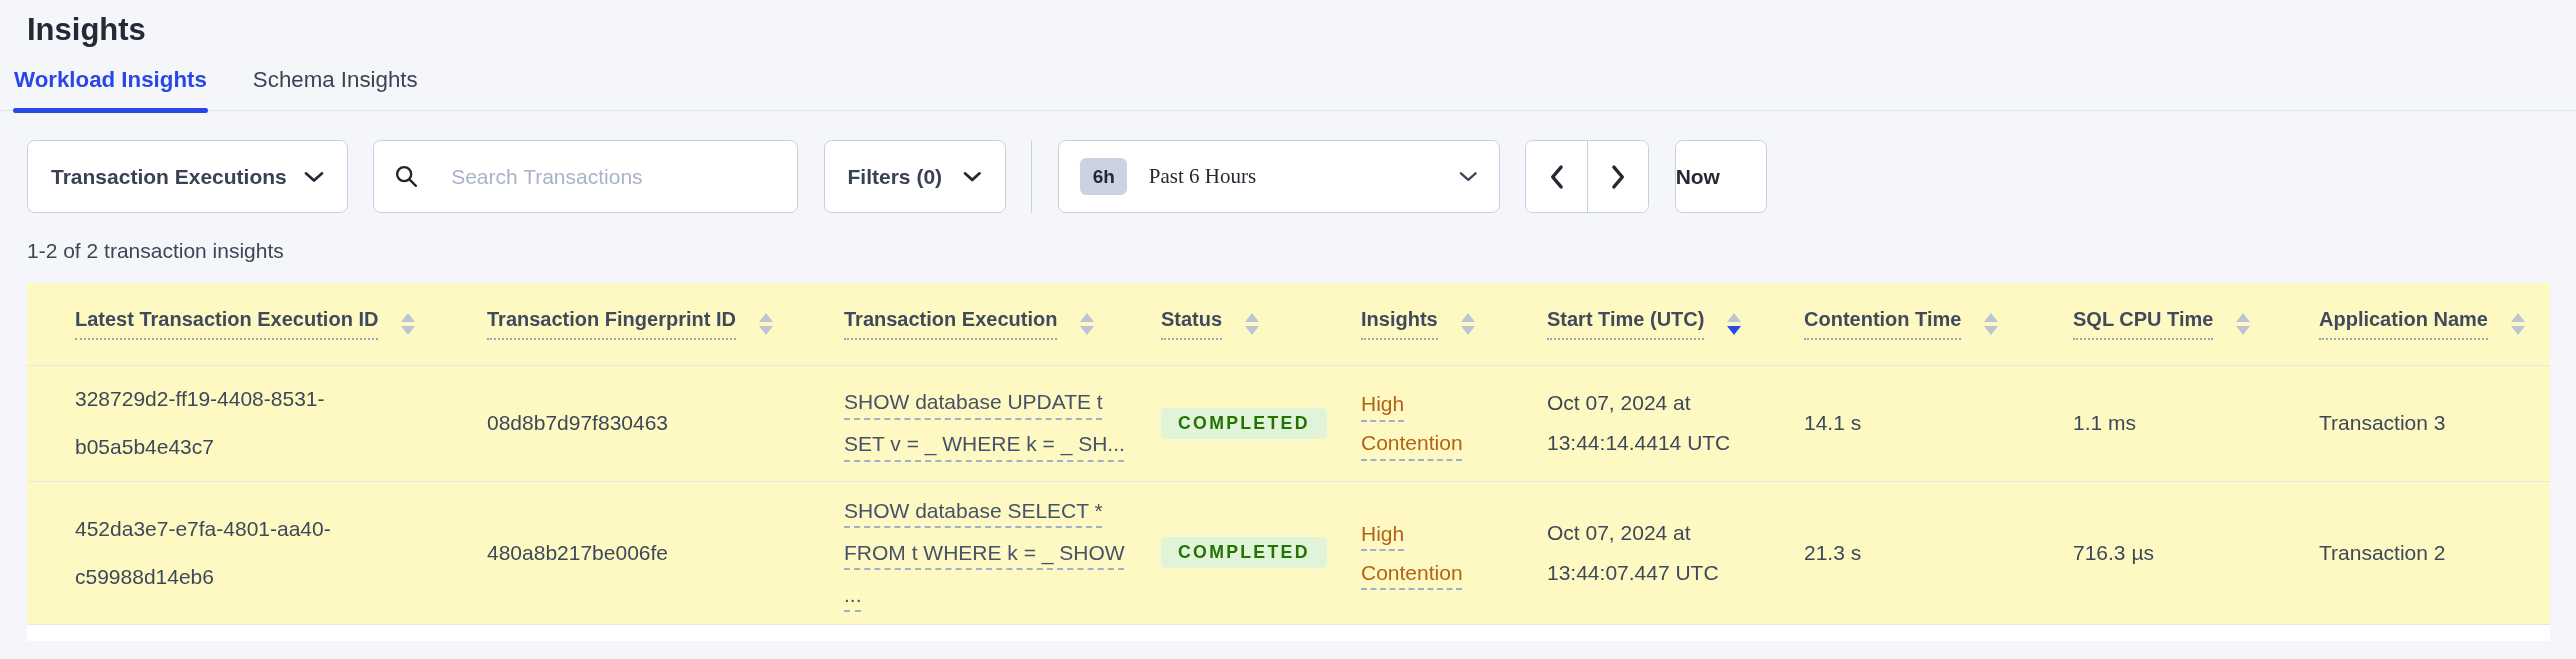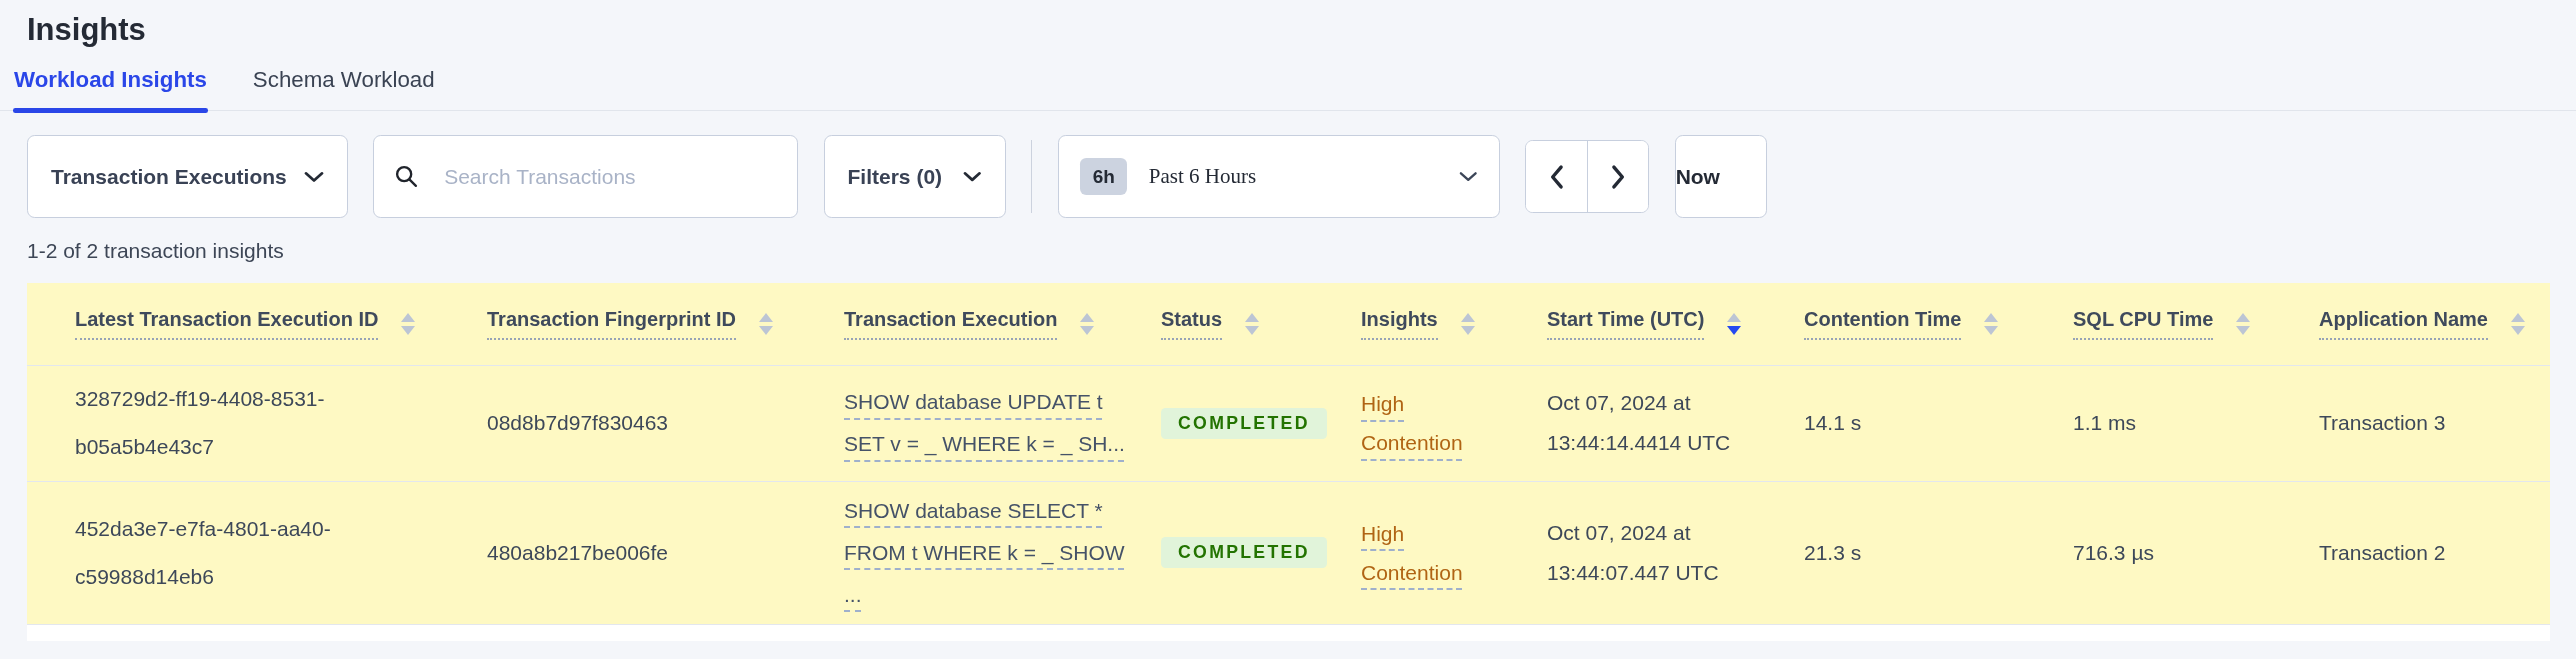--- a/index.html
+++ b/index.html
@@ -40,28 +40,28 @@
   .tab.active::after{
     content:"";position:absolute;left:-1.5px;right:-1.5px;bottom:-2.3px;
     height:4.6px;background:var(--accent-blue);border-radius:2.3px;
   }
   
   .toolbar{
     margin:29px 0 0 27px;
     display:flex;align-items:center;gap:25.4px;height:73px;
   }
   .ctl{
-    height:83px;background:#fff;
+    height:73px;background:#fff;
     border:1.5px solid var(--border-ctl);border-radius:7.7px;
     display:flex;align-items:center;
     font-size:21px;color:var(--text-dark);
   }
   .btn{cursor:pointer;}
   .dropdown-btn{padding:0 23px;gap:17px;font-weight:700;color:#394255;}
-  .searchbox{width:425px;padding:0 20px;gap:25px;}
+  .searchbox{width:425px;padding:0 20px;gap:32px;}
   .searchbox input{
     border:none;outline:none;flex:1;
     font-family:inherit;font-size:21px;color:var(--text-dark);
     background:transparent;
   }
   .searchbox input::placeholder{color:#a9b3c7;}
   .filters-btn{padding:0 23px;gap:21px;font-weight:700;color:#394255;}
   .v-divider{width:1.5px;height:73px;background:#ccd2de;}
   .timepicker{width:442px;padding:0 21.6px;gap:21.6px;cursor:pointer;}
   .tp-badge{
@@ -131,21 +131,21 @@
 </head>
 <body>
 
 <h1 class="page-title">Insights</h1>
 
 <div class="tabbar">
   <div class="tab active">
     <span>Workload Insights</span>
   </div>
   <div class="tab">
-    <span>Schema Workload</span>
+    <span>Schema Insights</span>
   </div>
 </div>
 
 <div class="toolbar">
 
   <div class="ctl btn dropdown-btn">
     <span>Transaction Executions</span>
     <svg width="20" height="12.3" viewBox="0 0 26 16">
       <path d="M2.5 3 L13 12.5 L23.5 3" stroke="#242a35" stroke-width="3.5" fill="none" stroke-linecap="round" stroke-linejoin="round"></path>
     </svg>

